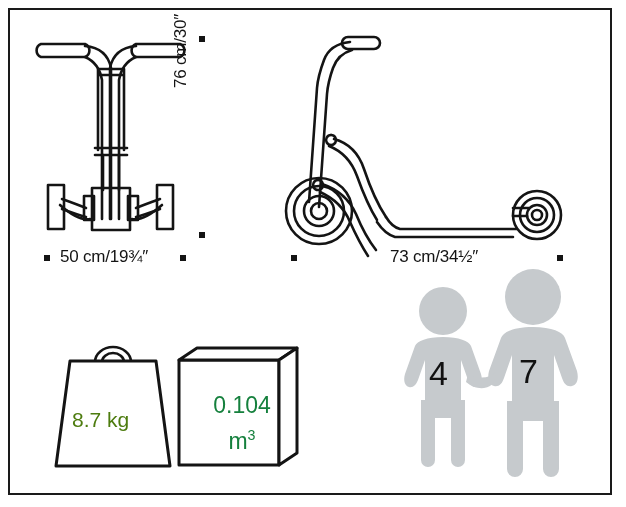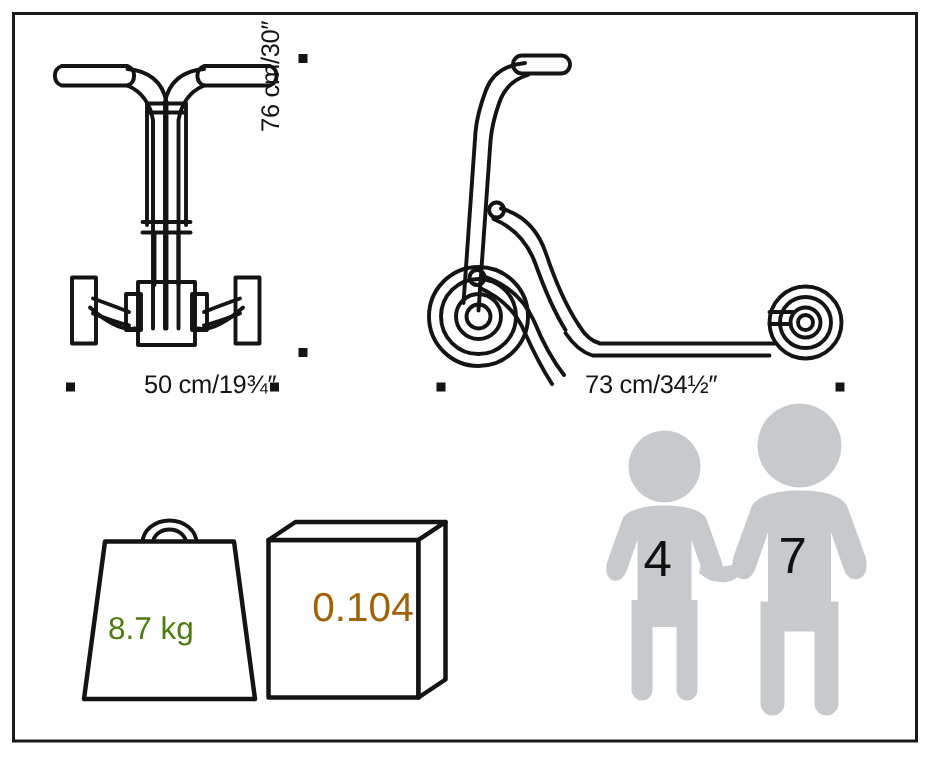--- a/index.html
+++ b/index.html
@@ -41,21 +41,20 @@
     position: absolute;
     color: #141414;
     font-family: "Liberation Sans", sans-serif;
     white-space: nowrap;
     letter-spacing: -0.2px;
   }
   #label-width-front {
     left: 60px;
     top: 247px;
     font-size: 17px;
-    margin-left: 36px;
   }
   #label-length-side {
     left: 390px;
     top: 247px;
     font-size: 17px;
   }
   #label-height {
     left: 171px;
     top: 88px;
     font-size: 17px;
@@ -71,22 +70,22 @@
     position: absolute;
     left: 72px;
     top: 408px;
     font-size: 21px;
     color: #4d7c0f;
   }
   .vol-text {
     position: absolute;
     left: 196px;
     top: 390px;
-    font-size: 27px;
-    color: #a16207;
+    font-size: 23px;
+    color: #15803d;
     line-height: 30px;
     text-align: center;
     width: 92px;
   }
   .vol-text .l2 { display: block; }
   .fig-num {
     position: absolute;
     font-size: 34px;
     color: #111111;
     font-family: "Liberation Sans", sans-serif;
@@ -247,19 +246,20 @@
   <div class="lbl" id="label-width-front">50 cm/19¾″</div>
 
   <div class="lbl" id="label-length-side">73 cm/34½″</div>
 
   <div class="lbl" id="label-height">76 cm/30″</div>
 
   <div class="weight-text">8.7 kg</div>
 
   <div class="vol-text">
     <span>0.104</span>
+    <span class="l2"><span>m</span><span class="sup">3</span></span>
   </div>
 
   <div class="fig-num" id="fig-num-small">4</div>
 
   <div class="fig-num" id="fig-num-large">7</div>
 
 </div>
 
 </body></html>

